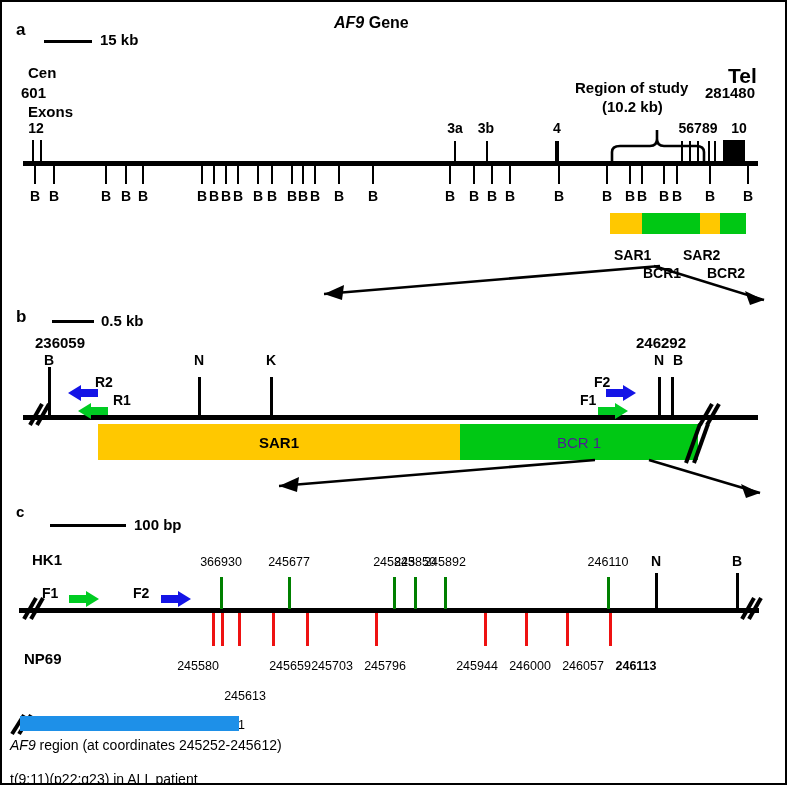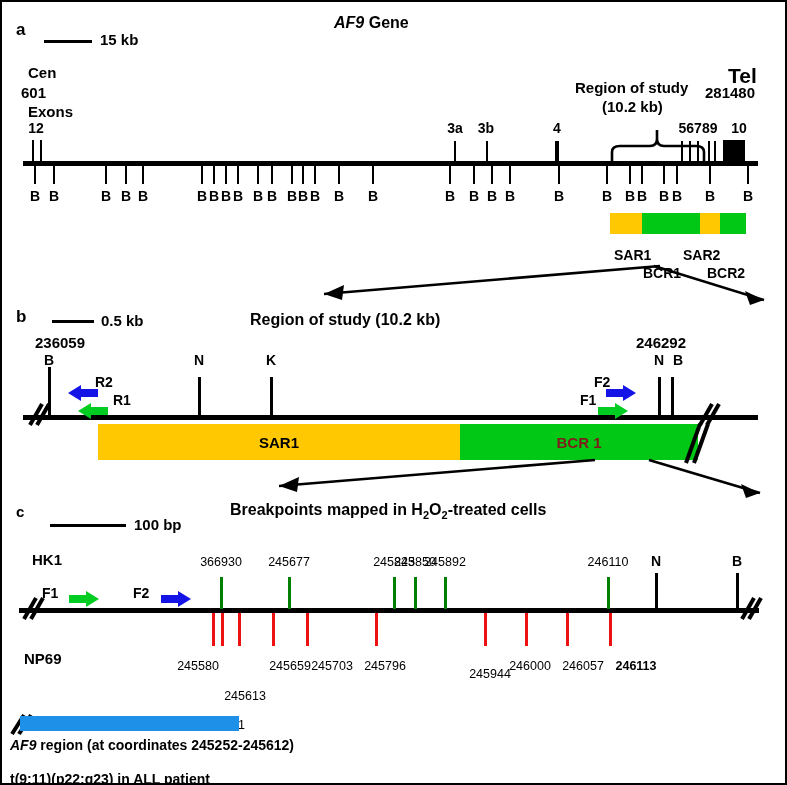--- a/index.html
+++ b/index.html
@@ -1,20 +1,20 @@
 <!DOCTYPE html>
 <html><head>
 <meta charset="utf-8">
 <style>
   html,body{margin:0;padding:0;background:#fff;}
   body{font-family:"Liberation Sans",sans-serif;}
   #fig{position:relative;width:787px;height:785px;background:#fff;
        border:2px solid #000;box-sizing:border-box;overflow:hidden;}
   .abs{position:absolute;}
-  .txt{position:absolute;white-space:nowrap;color:#000;font-family:"Liberation Sans",sans-serif;font-weight:bold;}
+  .txt{position:absolute;white-space:nowrap;color:#000;font-family:"Liberation Sans",sans-serif;}
   .b{font-weight:bold;}
   .panel-letter{font-weight:bold;font-size:17px;}
   .title{font-weight:bold;font-size:16px;}
   .ital{font-style:italic;}
   .axis{position:absolute;background:#000;height:5px;}
   .tick{position:absolute;background:#000;width:2px;}
   .tickw{position:absolute;background:#000;width:4px;}
   .blab{position:absolute;font-weight:bold;font-size:14px;color:#000;
         transform:translateX(-50%);}
   .exlab{position:absolute;font-weight:bold;font-size:14px;color:#000;
@@ -157,21 +157,20 @@
   <svg style="left:650px;top:262px;width:125px;height:44px;" viewBox="0 0 125 44">
     <line x1="2" y1="2" x2="112" y2="36" stroke="#000" stroke-width="2.6"></line>
     <polygon points="112,36 93,27 98,41" fill="#000"></polygon>
   </svg>
 
   <div class="txt panel-letter" style="left:14px;top:305px;">b</div>
 
   <div class="scalebar" style="left:50px;top:318px;width:42px;"></div>
   <div class="txt b" style="left:99px;top:310px;font-size:15px;">0.5 kb</div>
 
-  <div class="txt title" style="left:248px;top:309px;">Region of study (10.2 kb)</div>
 
   <div class="txt b" style="left:33px;top:332px;font-size:15px;">236059</div>
   <div class="txt b" style="left:634px;top:332px;font-size:15px;">246292</div>
 
   <div class="axis" style="left:21px;top:413px;width:735px;height:5px;"></div>
 
   <svg style="left:24px;top:400px;width:28px;height:26px;" viewBox="0 0 28 26">
     <line x1="4" y1="23" x2="16" y2="2" stroke="#000" stroke-width="4"></line>
     <line x1="11" y1="23" x2="23" y2="2" stroke="#000" stroke-width="4"></line>
   </svg>
@@ -210,21 +209,21 @@
         <polygon points="34,9 21,1 21,5 4,5 4,13 21,13 21,17" fill="#00CC22"></polygon>
       </svg>
       <div class="txt b" style="left:578px;top:390px;font-size:14px;">F1</div>
     </div>
 
   <div id="b-bars">
       <div style="position:absolute;left:96px;top:422px;width:362px;height:36px;background:#FFC800;display:flex;align-items:center;justify-content:center;">
         <span style="font-weight:bold;font-size:15px;color:#000;">SAR1</span>
       </div>
       <div style="position:absolute;left:458px;top:422px;width:238px;height:36px;background:#00C814;display:flex;align-items:center;justify-content:center;">
-        <span style="font-weight:bold;font-size:15px;color:#7f1d1d;">BCR 1</span>
+        <span style="font-weight:normal;font-size:15px;color:#4c1d95;">BCR 1</span>
       </div>
     </div>
   <svg style="left:678px;top:420px;width:34px;height:44px;" viewBox="0 0 34 44">
     <line x1="6" y1="41" x2="20" y2="2" stroke="#000" stroke-width="4"></line>
     <line x1="14" y1="41" x2="28" y2="2" stroke="#000" stroke-width="4"></line>
   </svg>
 
   <svg style="left:255px;top:455px;width:340px;height:40px;" viewBox="0 0 340 40">
     <line x1="338" y1="3" x2="22" y2="29" stroke="#000" stroke-width="2.6"></line>
     <polygon points="22,29 42,20 40,35" fill="#000"></polygon>
@@ -232,23 +231,20 @@
   <svg style="left:645px;top:455px;width:130px;height:44px;" viewBox="0 0 130 44">
     <line x1="2" y1="3" x2="113" y2="36" stroke="#000" stroke-width="2.6"></line>
     <polygon points="113,36 94,27 99,41" fill="#000"></polygon>
   </svg>
 
   <div class="txt panel-letter" style="left:14px;top:501px;font-size:15px;">c</div>
 
   <div class="scalebar" style="left:48px;top:522px;width:76px;"></div>
   <div class="txt b" style="left:132px;top:514px;font-size:15px;">100 bp</div>
 
-  <div class="txt title" style="left:228px;top:499px;">
-    <span>Breakpoints mapped in H</span><sub style="font-size:11px;">2</sub><span>O</span><sub style="font-size:11px;">2</sub><span>-treated cells</span>
-  </div>
 
   <div class="txt b" style="left:30px;top:549px;font-size:15px;">HK1</div>
   <div class="txt b" style="left:22px;top:648px;font-size:15px;">NP69</div>
 
   <div class="axis" style="left:17px;top:606px;width:740px;height:5px;"></div>
 
   <svg style="left:18px;top:594px;width:28px;height:26px;" viewBox="0 0 28 26">
     <line x1="4" y1="23" x2="16" y2="2" stroke="#000" stroke-width="4"></line>
     <line x1="11" y1="23" x2="23" y2="2" stroke="#000" stroke-width="4"></line>
   </svg>
@@ -295,21 +291,21 @@
       <div class="coordlab" style="left:222px;top:672px;margin-top:44px;">245591</div>
       <div class="redtick" style="left:236px;top:611px;height:33px;"></div>
       <div class="coordlab" style="left:243px;top:687px;">245613</div>
       <div class="redtick" style="left:270px;top:611px;height:33px;"></div>
       <div class="coordlab" style="left:288px;top:657px;">245659</div>
       <div class="redtick" style="left:304px;top:611px;height:33px;"></div>
       <div class="coordlab" style="left:330px;top:657px;">245703</div>
       <div class="redtick" style="left:373px;top:611px;height:33px;"></div>
       <div class="coordlab" style="left:383px;top:657px;">245796</div>
       <div class="redtick" style="left:482px;top:611px;height:33px;"></div>
-      <div class="coordlab" style="left:488px;top:657px;margin-top:8px;">245944</div>
+      <div class="coordlab" style="left:475px;top:657px;">245944</div>
       <div class="redtick" style="left:523px;top:611px;height:33px;"></div>
       <div class="coordlab" style="left:528px;top:657px;">246000</div>
       <div class="redtick" style="left:564px;top:611px;height:33px;"></div>
       <div class="coordlab" style="left:581px;top:657px;">246057</div>
       <div class="redtick" style="left:607px;top:611px;height:33px;"></div>
       <div class="coordlab" style="left:634px;top:657px;font-weight:bold;">246113</div>
     </div>
 
   <svg style="left:6px;top:711px;width:28px;height:24px;" viewBox="0 0 28 24">
     <line x1="4" y1="21" x2="16" y2="2" stroke="#000" stroke-width="4"></line>

